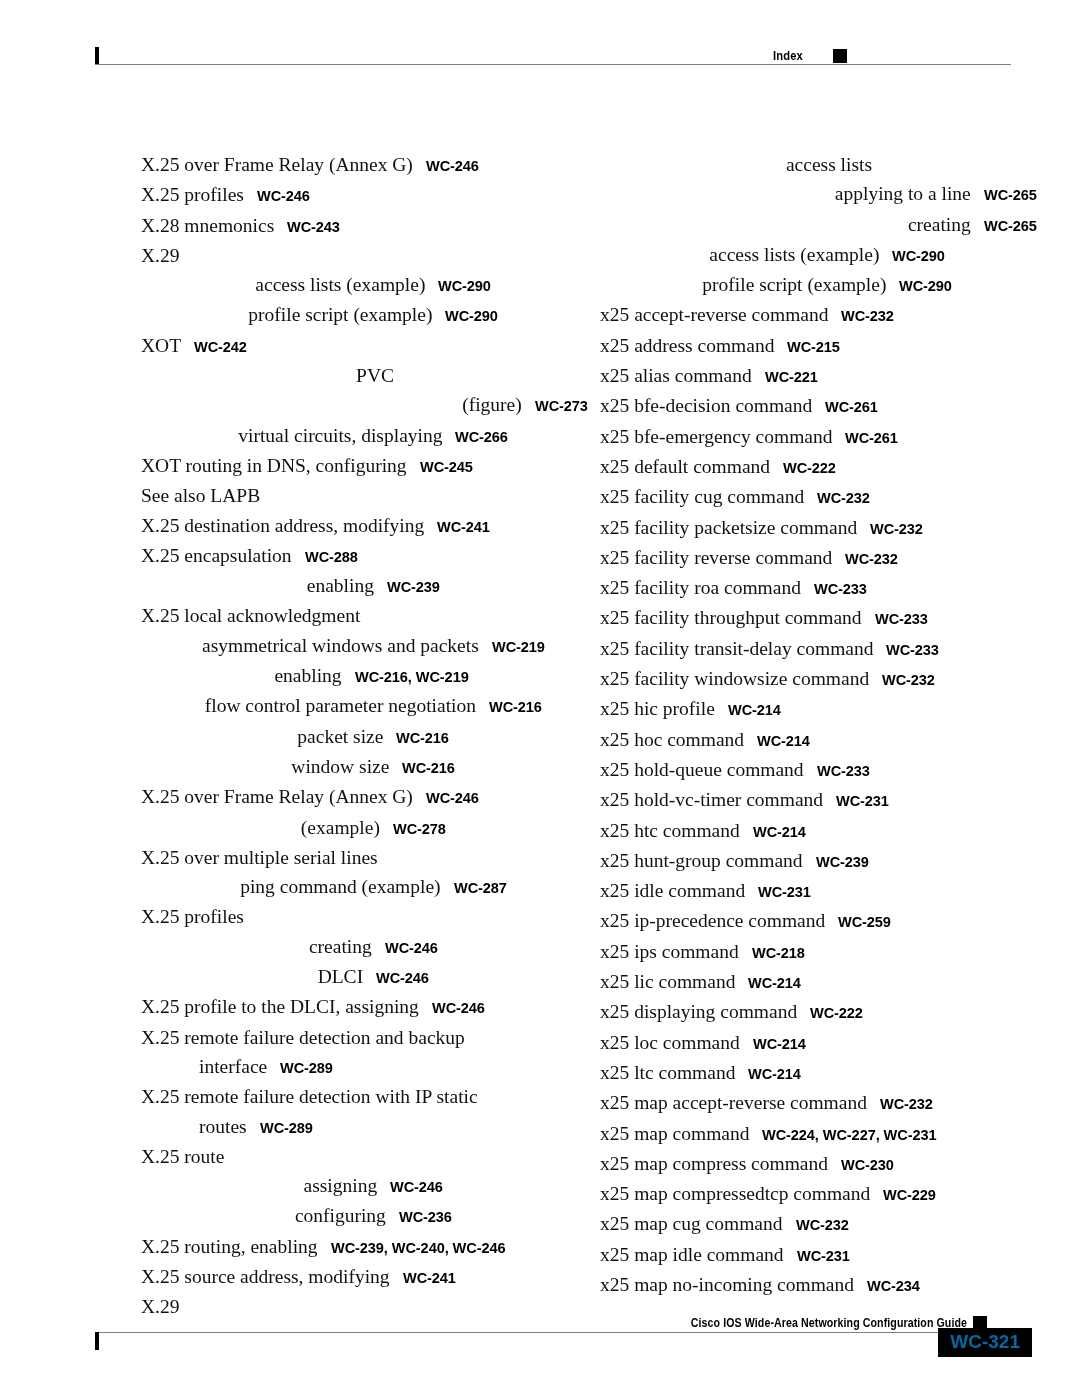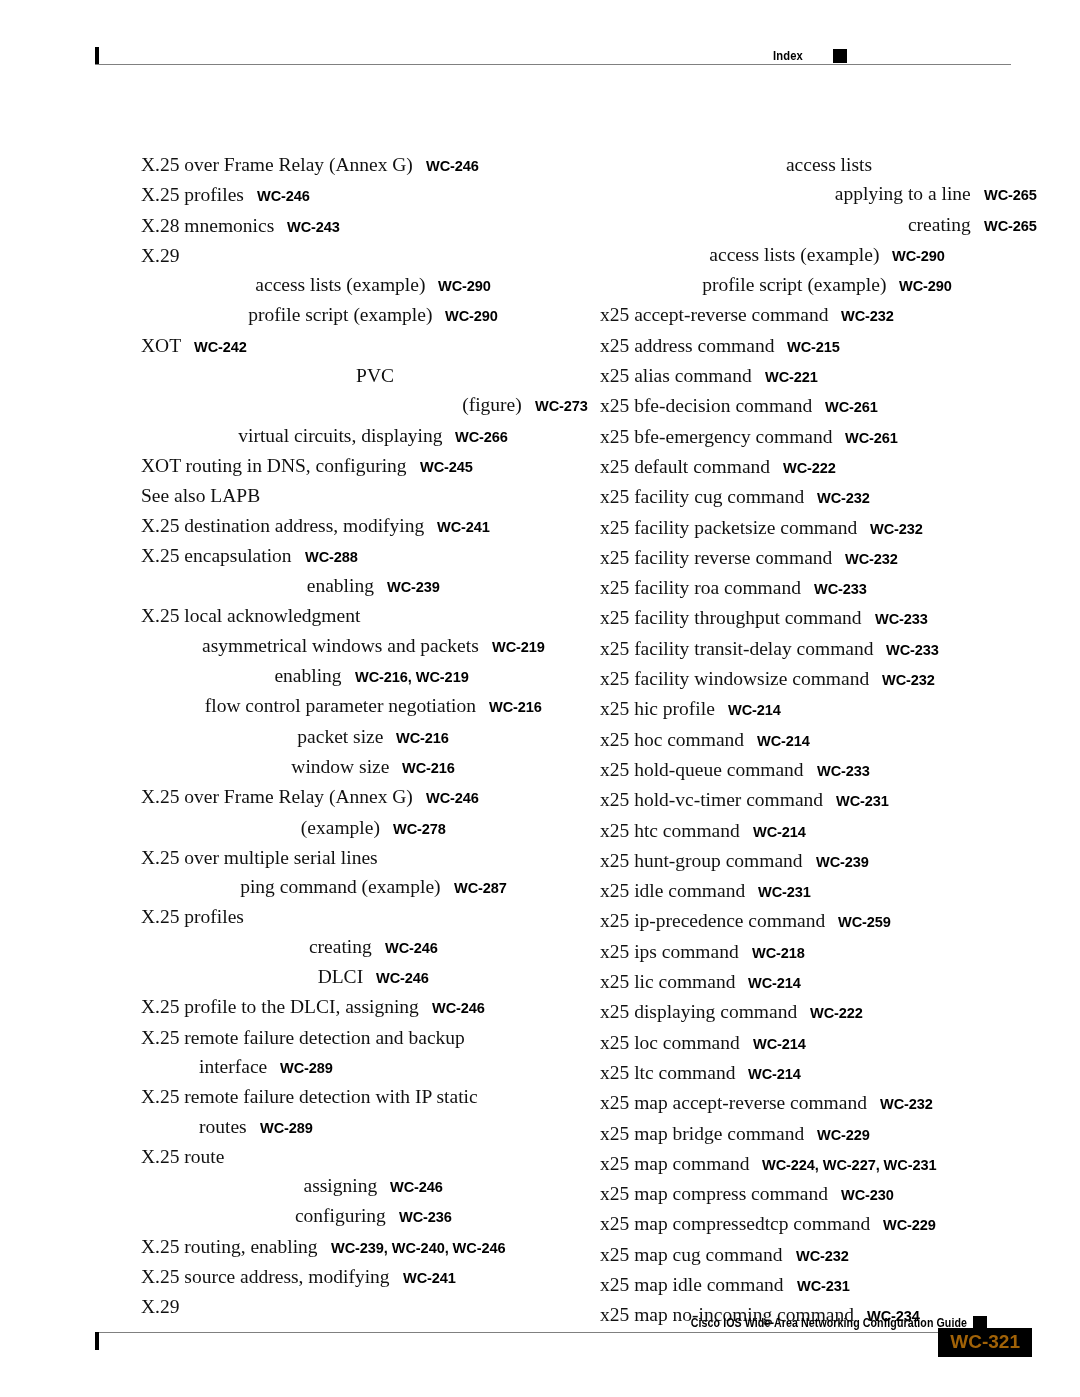--- a/index.html
+++ b/index.html
@@ -143,21 +143,21 @@
     top: 4px;
     width: 14px;
     height: 17px;
     background: #000000;
   }
   .footer-pagebox {
     position: absolute;
     right: -21px;
     top: 16px;
     background: #000000;
-    color: #a16207;
+    color: #0369a1;
     font-family: "Liberation Sans", "DejaVu Sans", sans-serif;
     font-weight: bold;
     font-size: 19px;
     line-height: 28px;
     padding: 0 12px 1px 12px;
     white-space: nowrap;
   }
 </style>
 </head>
 <body>
@@ -237,21 +237,20 @@
       <div class="entry lvl0"><span>x25 htc command</span><span class="pg">WC-214</span></div>
       <div class="entry lvl0"><span>x25 hunt-group command</span><span class="pg">WC-239</span></div>
       <div class="entry lvl0"><span>x25 idle command</span><span class="pg">WC-231</span></div>
       <div class="entry lvl0"><span>x25 ip-precedence command</span><span class="pg">WC-259</span></div>
       <div class="entry lvl0"><span>x25 ips command</span><span class="pg">WC-218</span></div>
       <div class="entry lvl0"><span>x25 lic command</span><span class="pg">WC-214</span></div>
       <div class="entry lvl0"><span>x25 displaying command</span><span class="pg">WC-222</span></div>
       <div class="entry lvl0"><span>x25 loc command</span><span class="pg">WC-214</span></div>
       <div class="entry lvl0"><span>x25 ltc command</span><span class="pg">WC-214</span></div>
       <div class="entry lvl0"><span>x25 map accept-reverse command</span><span class="pg">WC-232</span></div>
-      <div class="entry lvl0"><span>x25 map bridge command</span><span class="pg">WC-229</span></div>
       <div class="entry lvl0"><span>x25 map command</span><span class="pg">WC-224, WC-227, WC-231</span></div>
       <div class="entry lvl0"><span>x25 map compress command</span><span class="pg">WC-230</span></div>
       <div class="entry lvl0"><span>x25 map compressedtcp command</span><span class="pg">WC-229</span></div>
       <div class="entry lvl0"><span>x25 map cug command</span><span class="pg">WC-232</span></div>
       <div class="entry lvl0"><span>x25 map idle command</span><span class="pg">WC-231</span></div>
       <div class="entry lvl0"><span>x25 map no-incoming command</span><span class="pg">WC-234</span></div>
     </div>
 </div>
 
 <div class="page-footer">

